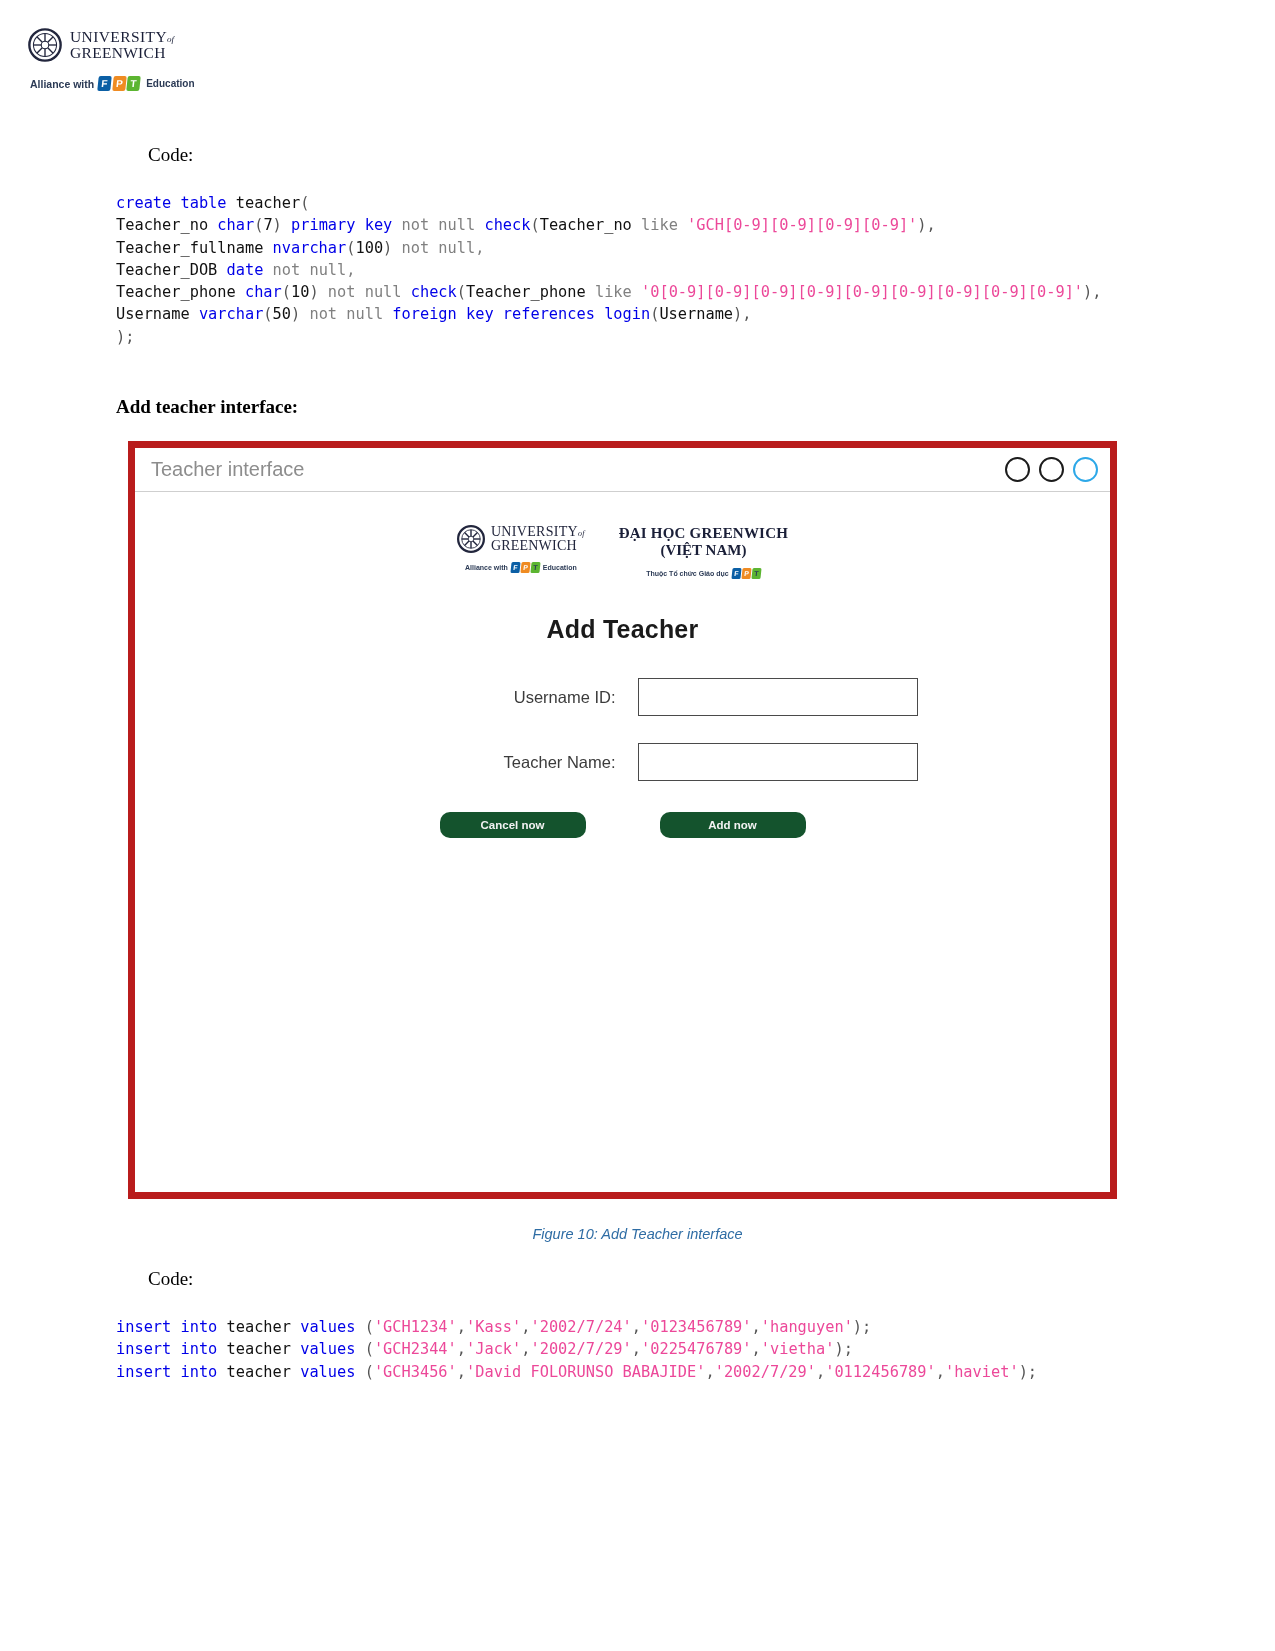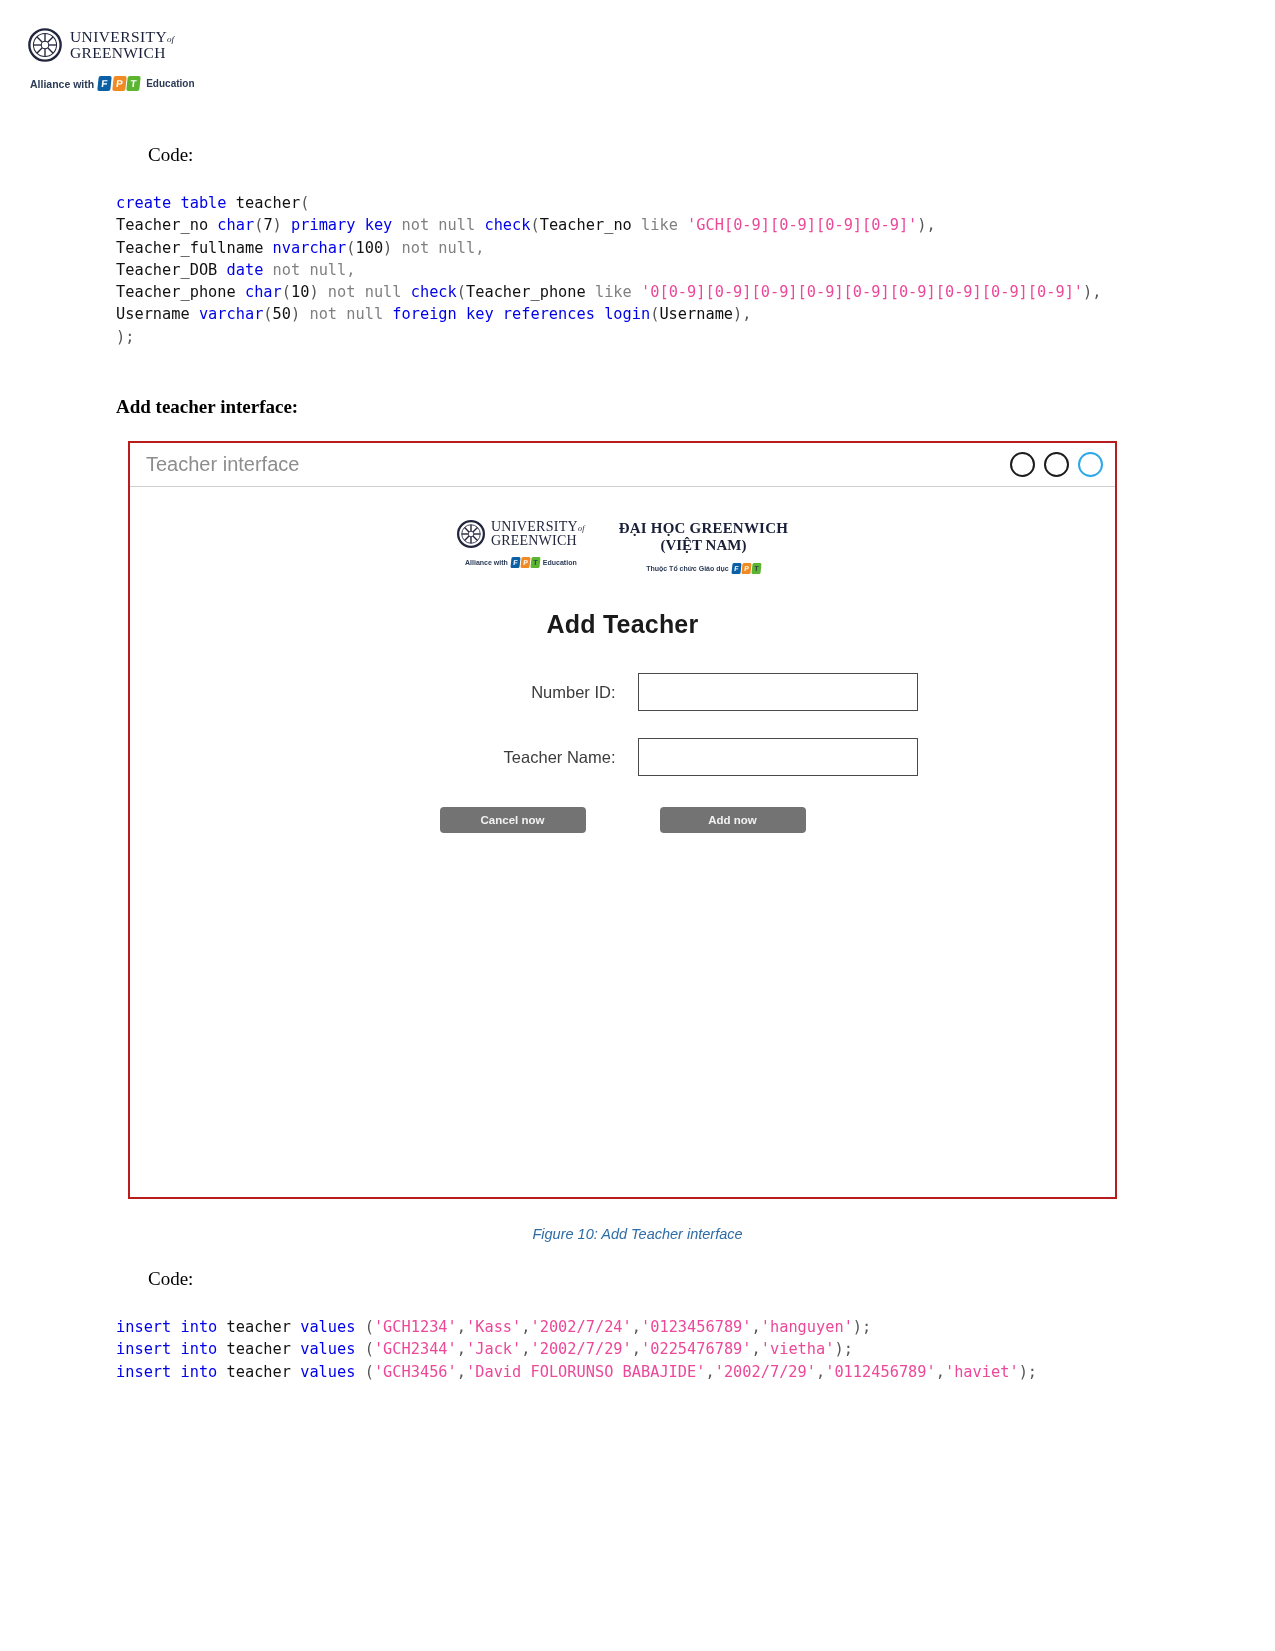--- a/index.html
+++ b/index.html
@@ -147,21 +147,21 @@
   .str  { color: #ec4899; }       
   .pun  { color: #555555; }       
 
   
   .app-window {
     position: absolute;
     left: 128px;
     top: 441px;
     width: 989px;
     height: 758px;
-    border: 2px solid #b91c1c;
+    border: 7px solid #b91c1c;
     background: #ffffff;
   }
   .app-titlebar {
     height: 44px;
     border-bottom: 1.5px solid #cfcfcf;
     display: flex;
     align-items: center;
     justify-content: space-between;
     padding: 0 12px 0 16px;
     background: #ffffff;
@@ -267,23 +267,23 @@
 
   .form-actions {
     display: flex;
     justify-content: center;
     gap: 74px;
     margin-top: 31px;
   }
   .form-btn {
     width: 146px;
     height: 26px;
-    border-radius: 4px;
+    border-radius: 10px;
     border: none;
-    background: #737373;
+    background: #14532d;
     color: #f2f2f2;
     font-family: "Liberation Sans", sans-serif;
     font-size: 11.5px;
     font-weight: bold;
     cursor: pointer;
   }
 
   .figure-caption {
     position: absolute;
     left: 0; right: 0;
@@ -392,21 +392,21 @@
             <span class="t" style="background:#5cb531">T</span>
           </span>
         </div>
       </div>
     </div>
 
     <div class="form-title">Add Teacher</div>
 
     <div class="form-rows" id="form-rows">
         <div class="form-row">
-          <div class="form-label">Number ID:</div>
+          <div class="form-label">Username ID:</div>
           <input class="form-input" type="text" style="">
         </div>
         <div class="form-row">
           <div class="form-label">Teacher Name:</div>
           <input class="form-input" type="text" style="">
         </div>
       </div>
 
     <div class="form-actions">
       <button class="form-btn">Cancel now</button>

